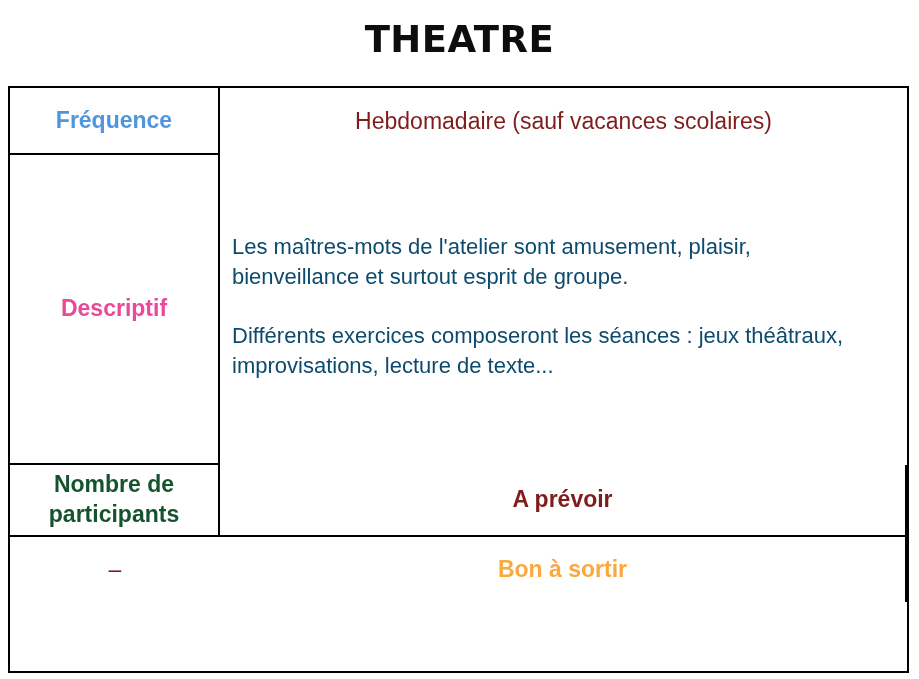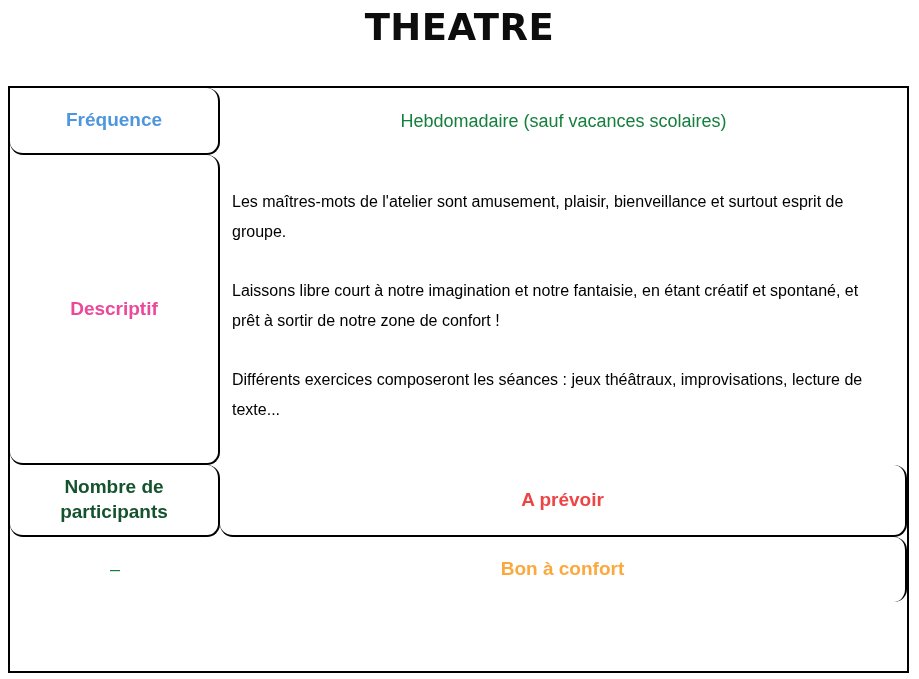--- a/index.html
+++ b/index.html
@@ -7,21 +7,21 @@
     padding: 0;
     background: #ffffff;
     width: 919px;
     height: 679px;
     font-family: "Liberation Sans", sans-serif;
     color: #111111;
     overflow: hidden;
   }
   .page-title {
     margin: 0;
-    padding-top: 8px;
+    padding-top: 20px;
     height: 66px;
     text-align: center;
     font-family: "DejaVu Sans", sans-serif;
     font-weight: bold;
     font-size: 37px;
     letter-spacing: 0.5px;
     color: #0d0d0d;
     line-height: 1.1;
   }
   .info-table {
@@ -38,45 +38,44 @@
   }
   .label-cell {
     box-sizing: border-box;
     border-right: 2px solid #000000;
     border-bottom: 2px solid #000000;
     display: flex;
     align-items: center;
     justify-content: center;
     text-align: center;
     font-weight: bold;
-    font-size: 19px;
+    font-size: 23px;
     line-height: 1.3;
     padding: 0 24px;
-    border-radius: 13px;
   }
   .label-cell.last {
     border-bottom: none;
   }
   .value-cell {
     display: flex;
     align-items: center;
     justify-content: center;
     text-align: left;
-    font-size: 18px;
+    font-size: 23px;
     padding: 0 14px;
-    color: #15803d;
+    color: #7f1d1d;
   }
   .desc-cell {
     display: flex;
     flex-direction: column;
     justify-content: center;
-    font-size: 16px;
+    font-size: 22px;
     line-height: 30px;
     padding: 0 30px 0 12px;
-    color: #000000;
+    color: #0c4a6e;
   }
   .desc-cell p {
     margin: 0 0 29px 0;
   }
   .desc-cell p:last-child {
     margin-bottom: 8px;
   }
 </style>
 </head>
 <body>
@@ -84,24 +83,23 @@
 <h1 class="page-title">THEATRE</h1>
 
 <div class="info-table">
 
   <div class="label-cell" style="color: rgb(78, 150, 222);">Fréquence</div>
   <div class="value-cell">Hebdomadaire (sauf vacances scolaires)</div>
 
   <div class="label-cell" style="color: #ec4899;">Descriptif</div>
   <div class="desc-cell">
     <p>Les maîtres-mots de l'atelier sont amusement, plaisir, bienveillance et surtout esprit de groupe.</p>
-    <p>Laissons libre court à notre imagination et notre fantaisie, en étant créatif et spontané, et prêt à sortir de notre zone de confort !</p>
     <p>Différents exercices composeront les séances : jeux théâtraux, improvisations, lecture de texte...</p>
   </div>
 
   <div class="label-cell" style="color: #14532d;">Nombre de participants</div>
 
-  <div class="label-cell" style="color: #ef4444;">A prévoir</div>
+  <div class="label-cell" style="color: #7f1d1d;">A prévoir</div>
   <div class="value-cell">–</div>
 
-  <div class="label-cell last" style="color: rgb(251, 169, 63);">Bon à confort</div>
+  <div class="label-cell last" style="color: rgb(251, 169, 63);">Bon à sortir</div>
 
 </div>
 
 </body></html>

